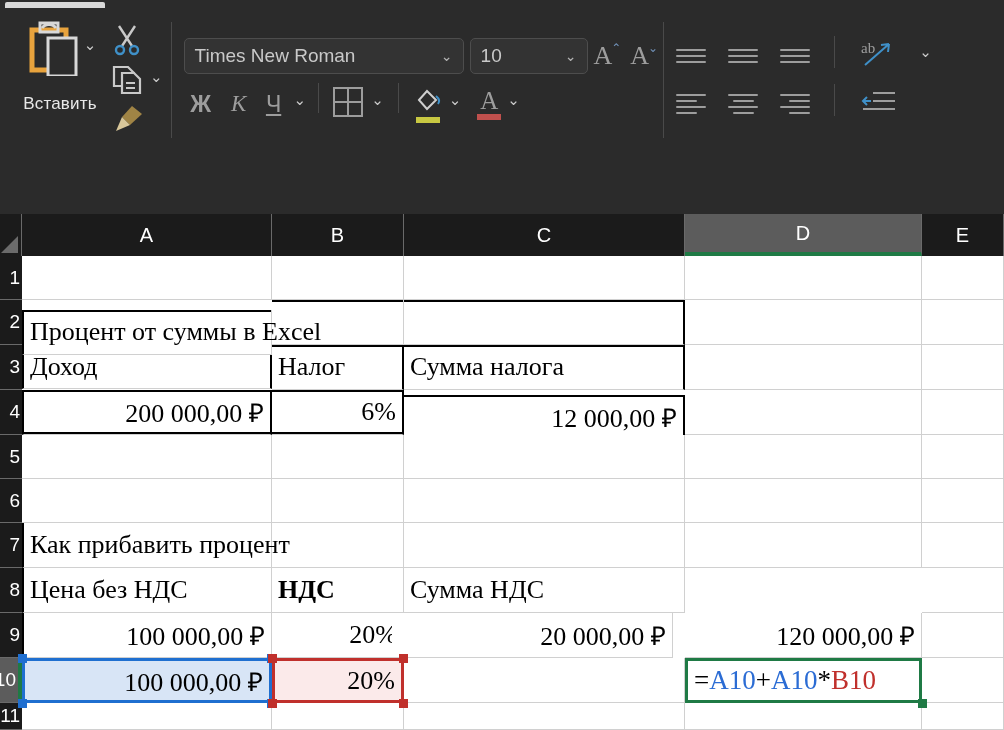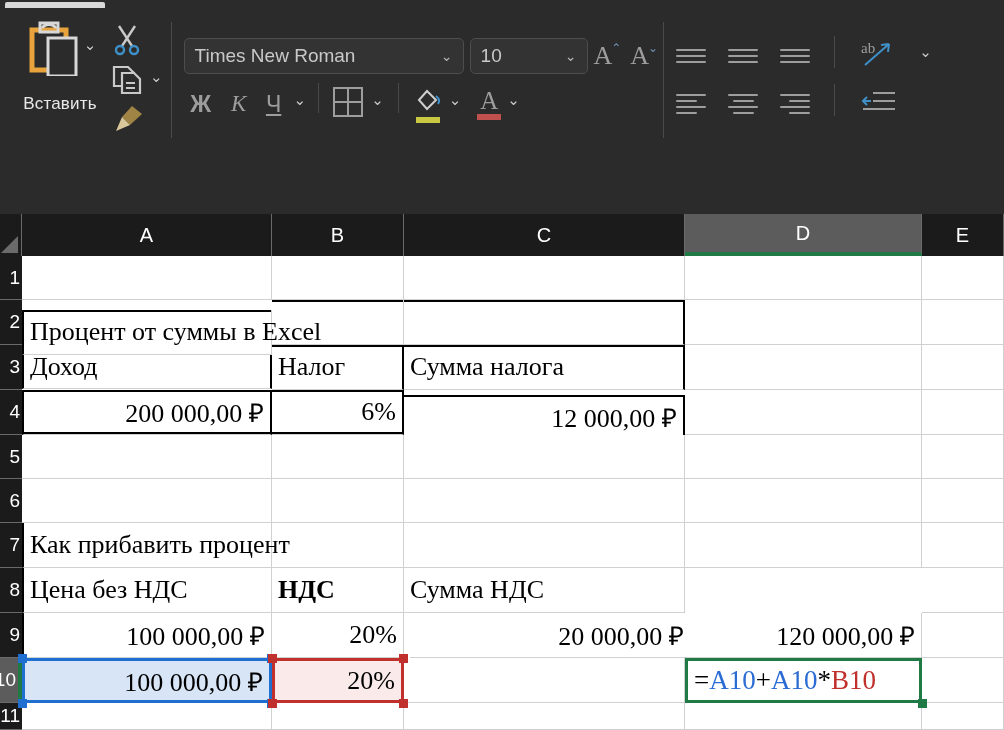--- a/index.html
+++ b/index.html
@@ -409,21 +409,21 @@
       <div class="cell" style="left:900px; top:267px; width:82px;  height:45px;"></div>
 
       <div class="cell l bl" style="left:0;   top:312px; width:250px; height:45px;">Цена без НДС</div>
       <div class="cell l" style="left:250px; top:312px; width:132px; height:45px;font-weight:bold;">НДС</div>
       <div class="cell l" style="left:382px; top:312px; width:281px; height:45px;">Сумма НДС</div>
       <div class="cell l" style="left:663px; top:312px; width:237px; height:45px;margin-top:48px;">Цена с НДС</div>
       <div class="cell" style="left:900px; top:312px; width:82px;  height:45px;"></div>
 
       <div class="cell r bl" style="left:0;   top:357px; width:250px; height:45px;">100 000,00 ₽</div>
       <div class="cell r" style="left:250px; top:357px; width:132px; height:45px;">20%</div>
-      <div class="cell r" style="left:388px; top:357px; width:281px; height:45px;">20 000,00 ₽</div>
+      <div class="cell r" style="left:370px; top:357px; width:281px; height:45px;">20 000,00 ₽</div>
       <div class="cell r" style="left:663px; top:357px; width:237px; height:45px;">120 000,00 ₽</div>
       <div class="cell" style="left:900px; top:357px; width:82px;  height:45px;"></div>
 
       <div class="cell bl" style="left:0;   top:402px; width:250px; height:45px;"></div>
       <div class="cell" style="left:250px; top:402px; width:132px; height:45px;"></div>
       <div class="cell" style="left:382px; top:402px; width:281px; height:45px;"></div>
       <div class="cell" style="left:663px; top:402px; width:237px; height:45px;"></div>
       <div class="cell" style="left:900px; top:402px; width:82px;  height:45px;"></div>
 
       <div class="cell" style="left:0;   top:447px; width:250px; height:27px;"></div>

